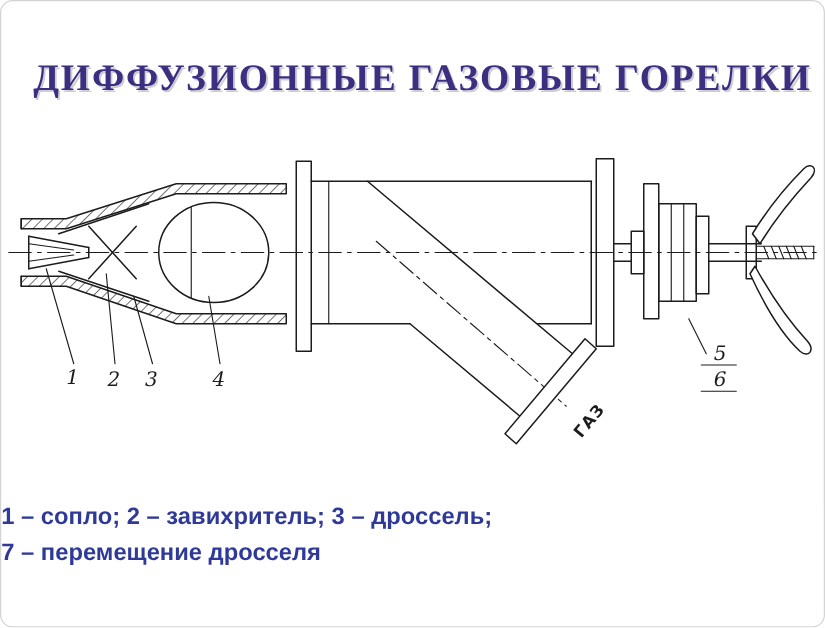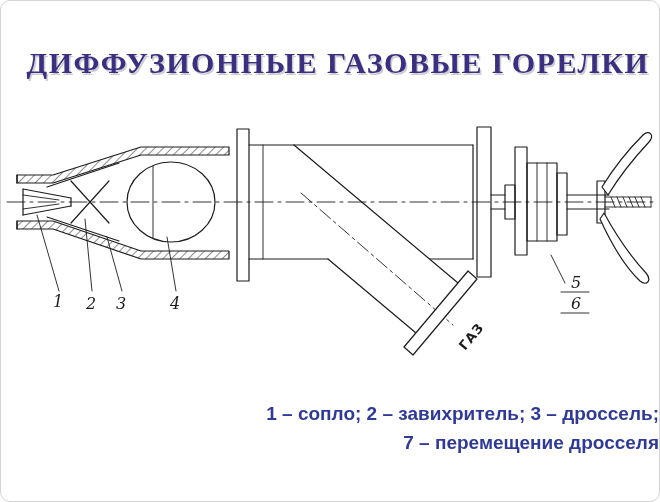--- a/index.html
+++ b/index.html
@@ -23,21 +23,21 @@
   .diagram svg { color:var(--line-color,#1c1c1c); display:block; }
   .part-num {
     font-family:"DejaVu Serif", serif; font-style:italic; font-size:16px;
     fill:currentColor; stroke:none;
   }
   .gas-text {
     font-family:"DejaVu Sans", sans-serif; font-weight:bold; font-size:13px;
     fill:currentColor; stroke:none; letter-spacing:1px;
   }
   .caption {
-    position:absolute; top:398px; left:0; right:0; text-align:right;
+    position:absolute; top:398px; left:0; right:0; text-align:left;
     font-weight:bold; font-size:19px; line-height:29px;
     color:var(--caption-color,#2f3a98);
   }
 </style>
 </head>
 <body>
 
 <div class="slide">
 
   <div class="title">ДИФФУЗИОННЫЕ ГАЗОВЫЕ ГОРЕЛКИ</div>

